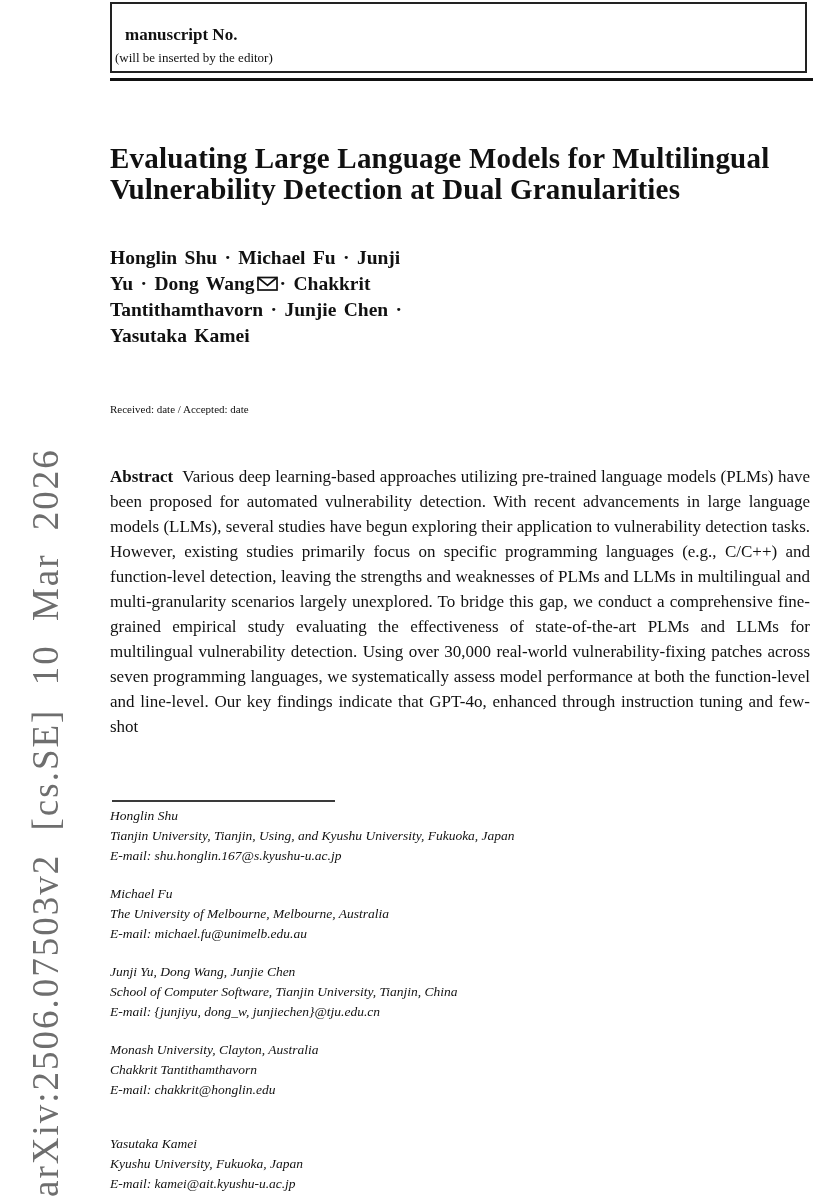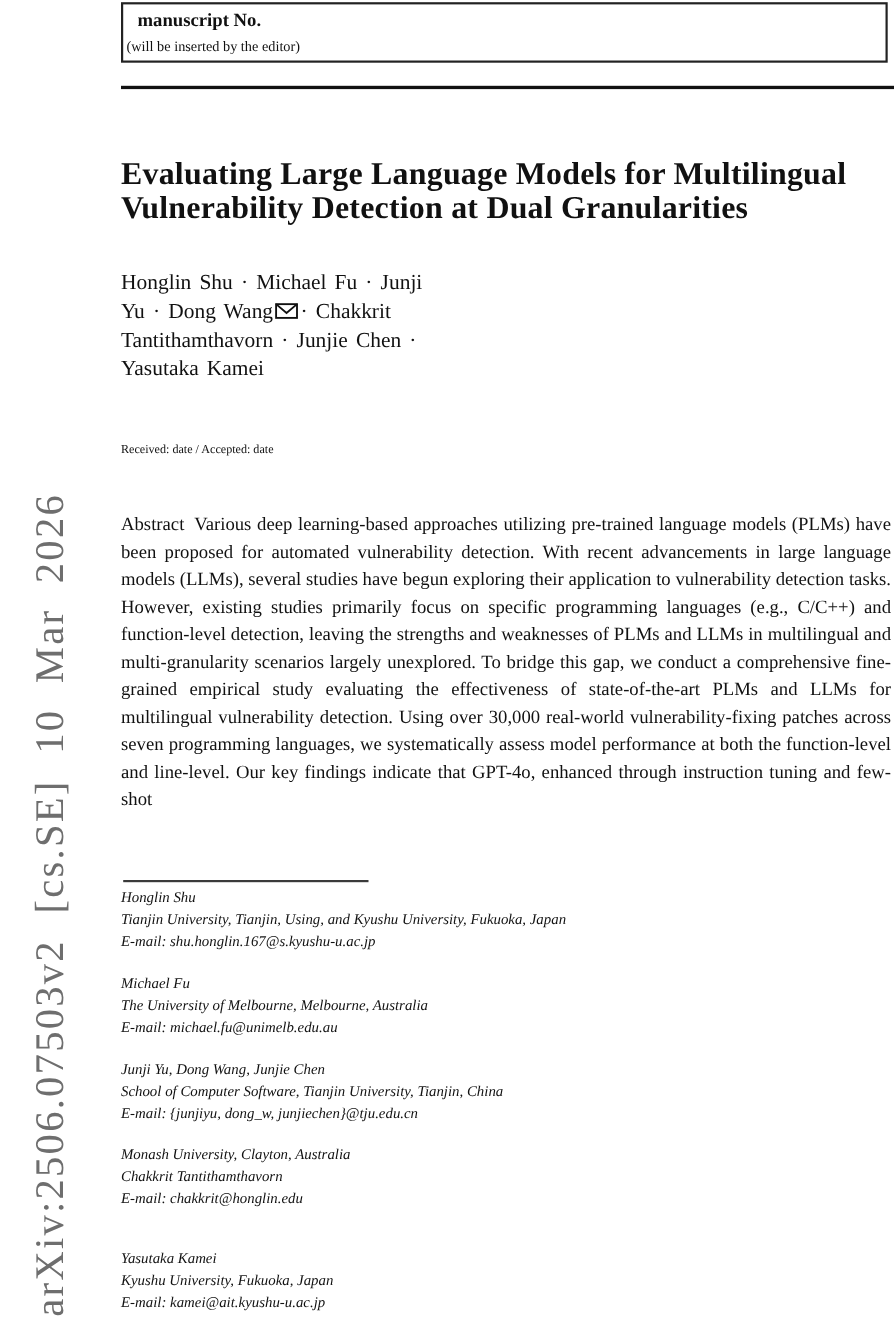--- a/index.html
+++ b/index.html
@@ -34,21 +34,21 @@
   }
 
   
   .journal-box {
     position: absolute;
     left: 110px;
     top: 2px;
     width: 693px;
     height: 48px;
     border: 2px solid #222222;
-    padding-top: 3px;
+    padding-top: 19px;
     box-sizing: content-box;
   }
   .journal-box .jline1 {
     font-weight: bold;
     font-size: 17px;
     line-height: 23px;
     padding-left: 13px;
   }
   .journal-box .jline2 {
     font-size: 13px;
@@ -75,21 +75,21 @@
     line-height: 31px;
     letter-spacing: 0.2px;
   }
 
   .authors {
     position: absolute;
     left: 110px;
     top: 245px;
     width: 420px;
     font-size: 19.5px;
-    font-weight: normal;
+    font-weight: bold;
     line-height: 25.5px;
     word-spacing: 2.5px;
   }
   .authors .envelope {
     display: inline-block;
     vertical-align: -1px;
     margin: 0 2px;
   }
 
   .received {
@@ -105,21 +105,21 @@
     left: 110px;
     top: 464px;
     width: 700px;
     height: 332px;
     overflow: hidden;
     font-size: 17px;
     line-height: 25px;
     text-align: justify;
   }
   .abstract .abs-label {
-    font-weight: normal;
+    font-weight: bold;
     padding-right: 9px;
   }
 
   .footnote-rule {
     position: absolute;
     left: 112px;
     top: 800px;
     width: 223px;
     height: 2px;
     background: #3a3a3a;

